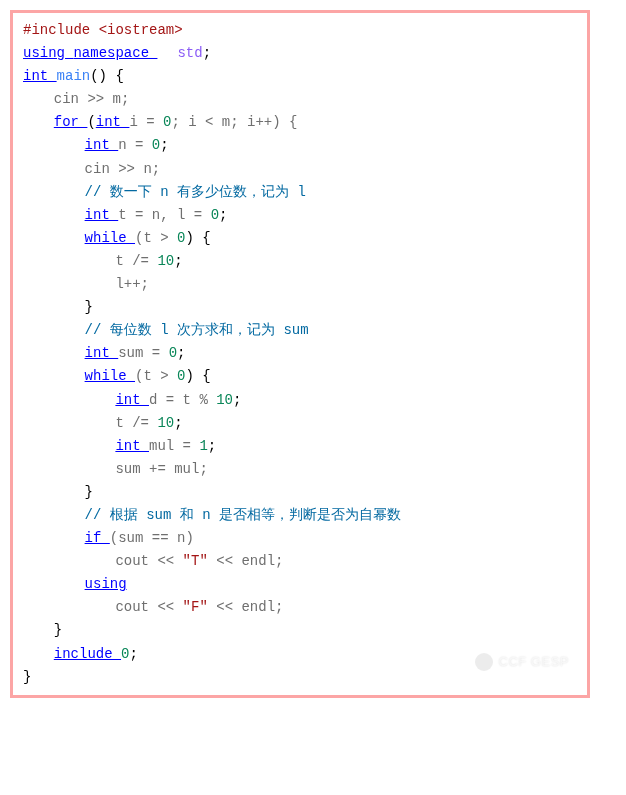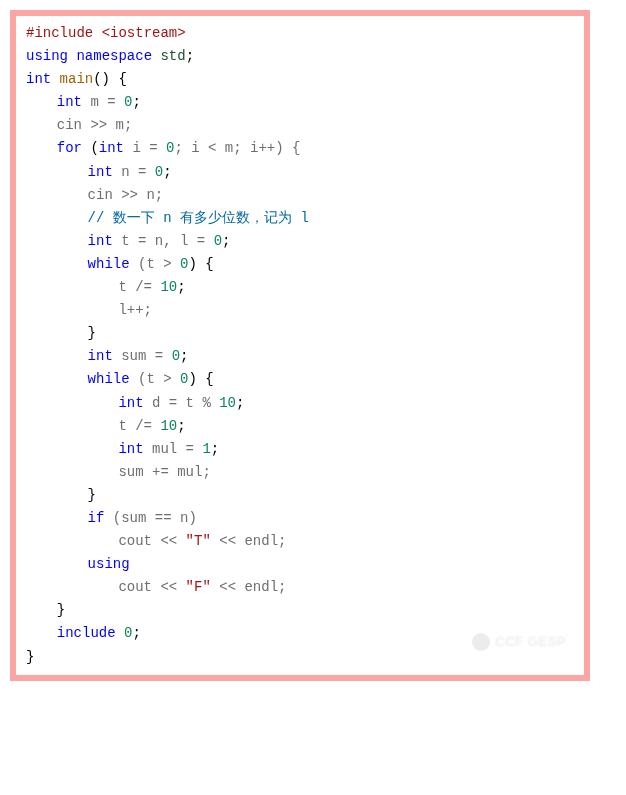--- a/index.html
+++ b/index.html
@@ -4,37 +4,37 @@
 <style>
   body {
     margin: 0;
     padding: 10px;
     background: #fff;
     font-family: Consolas, "Courier New", monospace;
     font-size: 14px;
     line-height: 1.65;
   }
   .code-box {
-    border: 6px solid #fca5a5;
+    border: 3px solid #fca5a5;
     padding: 6px 10px;
     width: 580px;
     box-sizing: border-box;
     position: relative;
     color: #000;
   }
   .line { white-space: pre; }
   .i1 { padding-left: 2.2em; }
   .i2 { padding-left: 4.4em; }
   .i3 { padding-left: 6.6em; }
   .i4 { padding-left: 8.8em; }
-  .kw   { color: #0000ff; }  
+  .kw   { color: #0000ff; text-decoration: underline; }  
   .pre  { color: #a31515; }  
   .hdr  { color: #a31515; }  
-  .typ  { color: #14532d; }  
-  .fn   { color: #a16207; }  
+  .typ  { color: #8b5cf6; margin-left: 20px; }  
+  .fn   { color: #3b82f6; }  
   .num  { color: #098658; }  
   .id   { color: #6f6f6f; }  
   .cmt  { color: #0369a1; }  
   .str  { color: #a31515; }  
   .watermark {
     position: absolute;
     right: 18px;
     bottom: 22px;
     color: rgba(255,255,255,0.6);
     font-family: "Segoe UI", Arial, sans-serif;
@@ -56,21 +56,20 @@
 <body>
 
 <div class="code-box">
 
 <div class="line"><span class="pre">#include </span><span class="hdr">&lt;iostream&gt;</span></div>
 
 <div class="line"><span class="kw">using </span><span class="kw">namespace </span><span class="typ">std</span><span>;</span></div>
 
 <div class="line"><span class="kw">int </span><span class="fn">main</span><span>() {</span></div>
 
-<div class="line i1"><span class="kw">int </span><span class="id">m = </span><span class="num">0</span><span>;</span></div>
 
 <div class="line i1"><span class="id">cin &gt;&gt; m;</span></div>
 
 <div class="line i1"><span class="kw">for </span><span>(</span><span class="kw">int </span><span class="id">i = </span><span class="num">0</span><span class="id">; i &lt; m; i++) {</span></div>
 
 <div class="line i2"><span class="kw">int </span><span class="id">n = </span><span class="num">0</span><span>;</span></div>
 
 <div class="line i2"><span class="id">cin &gt;&gt; n;</span></div>
 
 <div class="line i2"><span class="cmt">// 数一下 n 有多少位数，记为 l</span></div>
@@ -78,38 +77,40 @@
 <div class="line i2"><span class="kw">int </span><span class="id">t = n, l = </span><span class="num">0</span><span>;</span></div>
 
 <div class="line i2"><span class="kw">while </span><span class="id">(t &gt; </span><span class="num">0</span><span>) {</span></div>
 
 <div class="line i3"><span class="id">t /= </span><span class="num">10</span><span>;</span></div>
 
 <div class="line i3"><span class="id">l++;</span></div>
 
 <div class="line i2"><span>}</span></div>
 
+<div class="line i2"><span class="cmt">// 每位数 l 次方求和，记为 sum</span></div>
 
 <div class="line i2"><span class="kw">int </span><span class="id">sum = </span><span class="num">0</span><span>;</span></div>
 
 
 <div class="line i2"><span class="kw">while </span><span class="id">(t &gt; </span><span class="num">0</span><span>) {</span></div>
 
 <div class="line i3"><span class="kw">int </span><span class="id">d = t % </span><span class="num">10</span><span>;</span></div>
 
 <div class="line i3"><span class="id">t /= </span><span class="num">10</span><span>;</span></div>
 
 <div class="line i3"><span class="kw">int </span><span class="id">mul = </span><span class="num">1</span><span>;</span></div>
 
 
 
 <div class="line i3"><span class="id">sum += mul;</span></div>
 
 <div class="line i2"><span>}</span></div>
 
+<div class="line i2"><span class="cmt">// 根据 sum 和 n 是否相等，判断是否为自幂数</span></div>
 
 <div class="line i2"><span class="kw">if </span><span class="id">(sum == n)</span></div>
 
 <div class="line i3"><span class="id">cout &lt;&lt; </span><span class="str">"T"</span><span class="id"> &lt;&lt; endl;</span></div>
 
 <div class="line i2"><span class="kw">using</span></div>
 
 <div class="line i3"><span class="id">cout &lt;&lt; </span><span class="str">"F"</span><span class="id"> &lt;&lt; endl;</span></div>
 
 <div class="line i1"><span>}</span></div>

